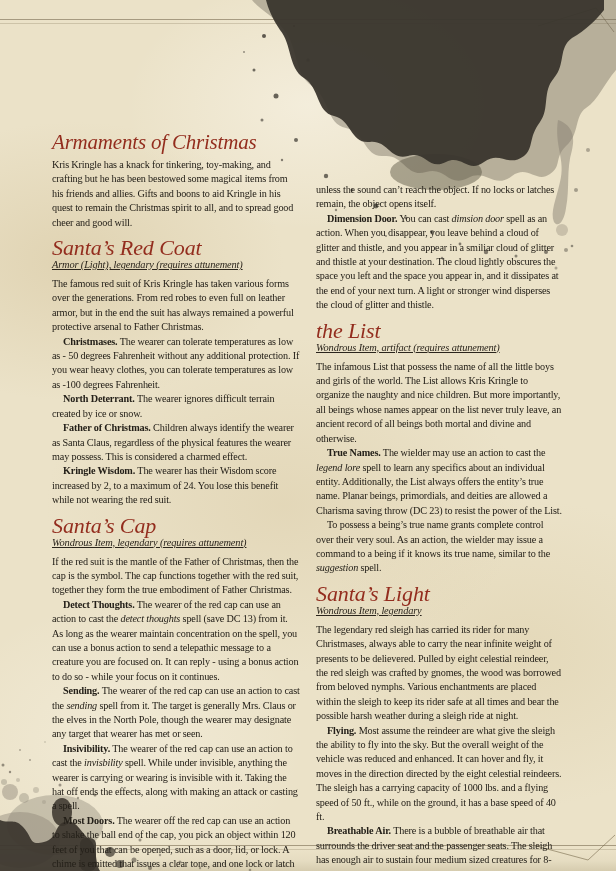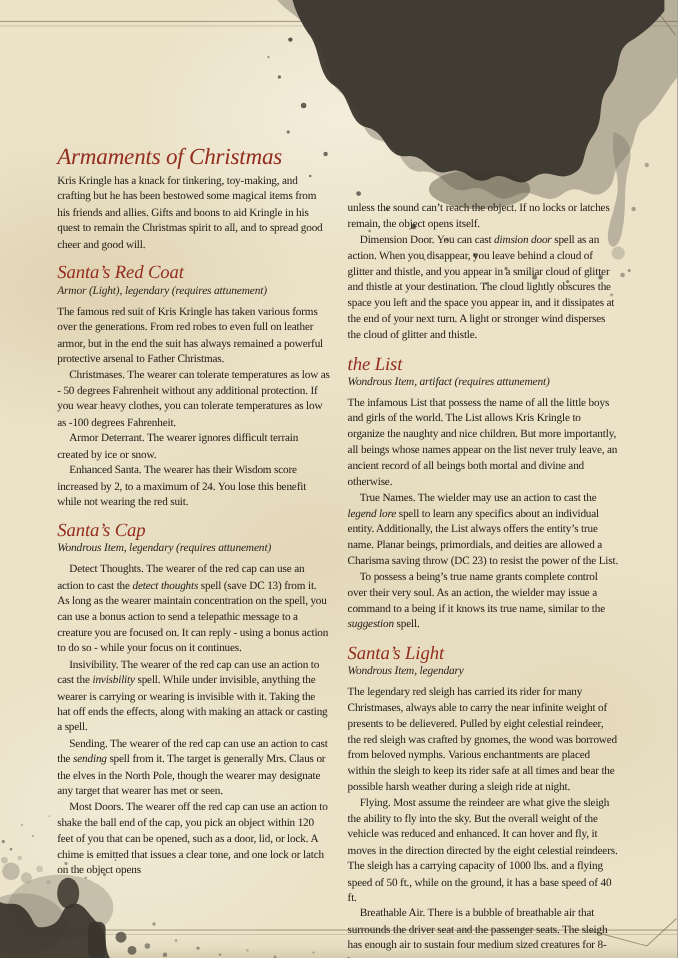--- a/index.html
+++ b/index.html
@@ -26,25 +26,25 @@
   .ink{position:absolute;z-index:2;pointer-events:none;}
   #ink-top{right:0;top:0;}
   #ink-bottom{left:0;top:690px;}
   .col{position:absolute;z-index:3;color:var(--body,#242019);
     font-size:10.2px;line-height:14.4px;letter-spacing:-0.15px;}
   #col-left{left:52px;top:130px;width:248px;}
   #col-right{left:316px;top:183px;width:246px;}
   h1.doc-title{font-style:italic;font-weight:normal;color:var(--accent,#932d1e);
     font-size:21px;line-height:24px;margin:0 0 4px 0;white-space:nowrap;letter-spacing:-0.2px;}
   h2.sec{font-style:italic;font-weight:normal;color:var(--accent,#932d1e);
-    font-size:17px;line-height:19px;margin:8px 0 1px 0;letter-spacing:-0.1px;}
-  .subtitle{font-style:italic;font-size:10.4px;line-height:13px;margin:0 0 6px 0;color:#2b251c;}
+    font-size:22px;line-height:19px;margin:8px 0 1px 0;letter-spacing:-0.1px;}
+  .subtitle{font-style:italic;font-size:10.4px;line-height:13px;margin:0 0 6px 0;color:#2b251c;text-decoration:underline;}
   p{margin:0;}
   p.indent{text-indent:11px;}
-  .lead{font-weight:normal;margin-top:48px;}
+  .lead{font-weight:bold;margin-top:48px;}
   .ital{font-style:italic;}
 </style>
 </head>
 <body>
 
 <div id="page" style="--accent: #932d1e; --body: #242019;">
 
   <div class="rule" id="rule-top"></div>
   <div class="rule" id="rule-bottom"></div>
 
@@ -129,27 +129,29 @@
     </g>
   </svg>
 
   <div class="col" id="col-left">
       <h1 class="doc-title">Armaments of Christmas</h1>
       <p><span>Kris Kringle has a knack for tinkering, toy-making, and crafting but he has been bestowed some magical items from his friends and allies. Gifts and boons to aid Kringle in his quest to remain the Christmas spirit to all, and to spread good cheer and good will.</span></p>
       <h2 class="sec">Santa’s Red Coat</h2>
       <div class="subtitle">Armor (Light), legendary (requires attunement)</div>
       <p><span>The famous red suit of Kris Kringle has taken various forms over the generations. From red robes to even full on leather armor, but in the end the suit has always remained a powerful protective arsenal to Father Christmas.</span></p>
       <p class="indent"><span class="lead">Christmases.</span><span> The wearer can tolerate temperatures as low as - 50 degrees Fahrenheit without any additional protection. If you wear heavy clothes, you can tolerate temperatures as low as -100 degrees Fahrenheit.</span></p>
-      <p class="indent"><span class="lead">Armor Deterrant.</span><span> The wearer ignores difficult terrain created by ice or snow.</span></p>
-      <p class="indent"><span class="lead">Enhanced Santa.</span><span> The wearer has their Wisdom score increased by 2, to a maximum of 24. You lose this benefit while not wearing the red suit.</span></p>
+      <p class="indent"><span class="lead">North Deterrant.</span><span> The wearer ignores difficult terrain created by ice or snow.</span></p>
+      <p class="indent"><span class="lead">Father of Christmas.</span><span> Children always identify the wearer as Santa Claus, regardless of the physical features the wearer may possess. This is considered a charmed effect.</span></p>
+      <p class="indent"><span class="lead">Kringle Wisdom.</span><span> The wearer has their Wisdom score increased by 2, to a maximum of 24. You lose this benefit while not wearing the red suit.</span></p>
       <h2 class="sec">Santa’s Cap</h2>
       <div class="subtitle">Wondrous Item, legendary (requires attunement)</div>
+      <p><span>If the red suit is the mantle of the Father of Christmas, then the cap is the symbol. The cap functions together with the red suit, together they form the true embodiment of Father Christmas.</span></p>
       <p class="indent"><span class="lead">Detect Thoughts.</span><span> The wearer of the red cap can use an action to cast the </span><span class="ital">detect thoughts</span><span> spell (save DC 13) from it. As long as the wearer maintain concentration on the spell, you can use a bonus action to send a telepathic message to a creature you are focused on. It can reply - using a bonus action to do so - while your focus on it continues.</span></p>
+      <p class="indent"><span class="lead">Sending.</span><span> The wearer of the red cap can use an action to cast the </span><span class="ital">sending</span><span> spell from it. The target is generally Mrs. Claus or the elves in the North Pole, though the wearer may designate any target that wearer has met or seen.</span></p>
       <p class="indent"><span class="lead">Insivibility.</span><span> The wearer of the red cap can use an action to cast the </span><span class="ital">invisbility</span><span> spell. While under invisible, anything the wearer is carrying or wearing is invisible with it. Taking the hat off ends the effects, along with making an attack or casting a spell.</span></p>
-      <p class="indent"><span class="lead">Sending.</span><span> The wearer of the red cap can use an action to cast the </span><span class="ital">sending</span><span> spell from it. The target is generally Mrs. Claus or the elves in the North Pole, though the wearer may designate any target that wearer has met or seen.</span></p>
       <p class="indent"><span class="lead">Most Doors.</span><span> The wearer off the red cap can use an action to shake the ball end of the cap, you pick an object within 120 feet of you that can be opened, such as a door, lid, or lock. A chime is emitted that issues a clear tone, and one lock or latch on the object opens</span></p>
     </div>
   <div class="col" id="col-right">
       <p><span>unless the sound can’t reach the object. If no locks or latches remain, the object opens itself.</span></p>
       <p class="indent"><span class="lead">Dimension Door.</span><span> You can cast </span><span class="ital">dimsion door</span><span> spell as an action. When you disappear, you leave behind a cloud of glitter and thistle, and you appear in a smiliar cloud of glitter and thistle at your destination. The cloud lightly obscures the space you left and the space you appear in, and it dissipates at the end of your next turn. A light or stronger wind disperses the cloud of glitter and thistle.</span></p>
       <h2 class="sec">the List</h2>
       <div class="subtitle">Wondrous Item, artifact (requires attunement)</div>
       <p><span>The infamous List that possess the name of all the little boys and girls of the world. The List allows Kris Kringle to organize the naughty and nice children. But more importantly, all beings whose names appear on the list never truly leave, an ancient record of all beings both mortal and divine and otherwise.</span></p>
       <p class="indent"><span class="lead">True Names.</span><span> The wielder may use an action to cast the </span><span class="ital">legend lore</span><span> spell to learn any specifics about an individual entity. Additionally, the List always offers the entity’s true name. Planar beings, primordials, and deities are allowed a Charisma saving throw (DC 23) to resist the power of the List.</span></p>
       <p class="indent"><span>To possess a being’s true name grants complete control over their very soul. As an action, the wielder may issue a command to a being if it knows its true name, similar to the </span><span class="ital">suggestion</span><span> spell.</span></p>

